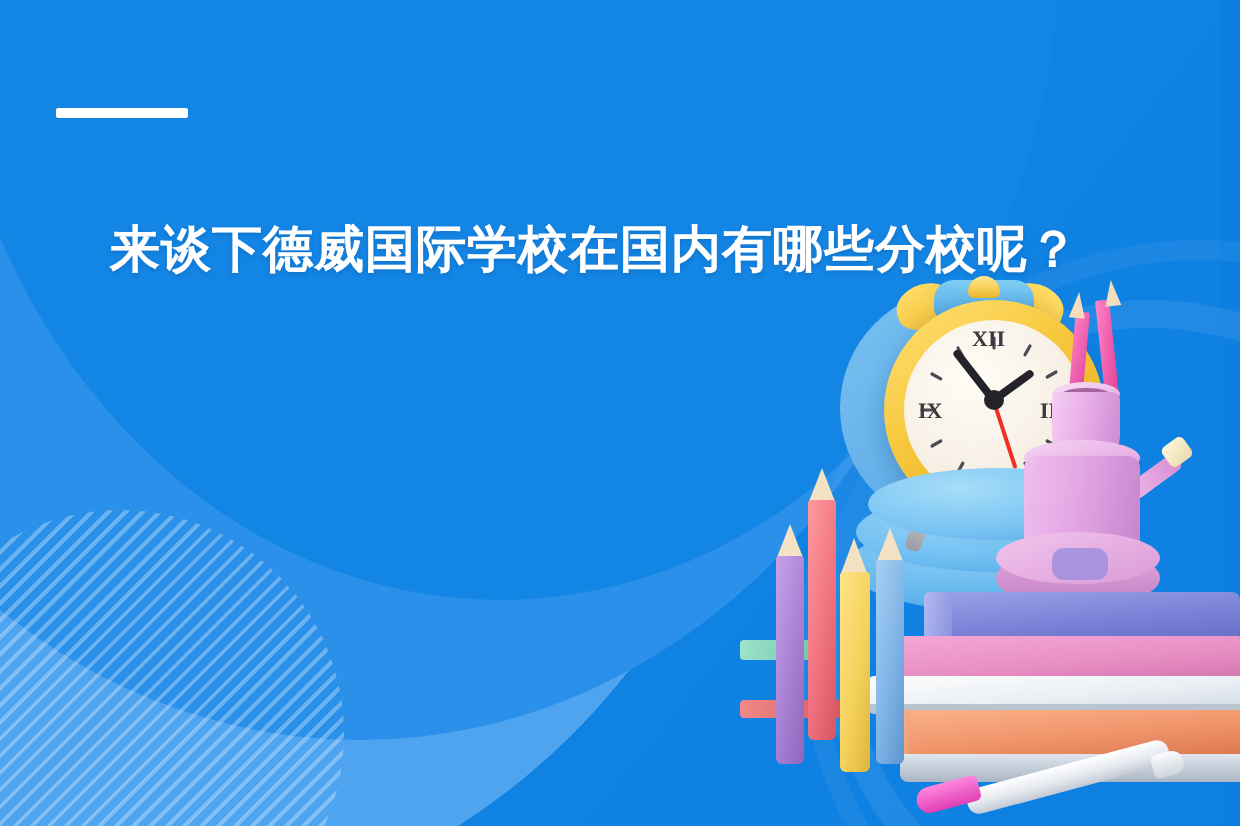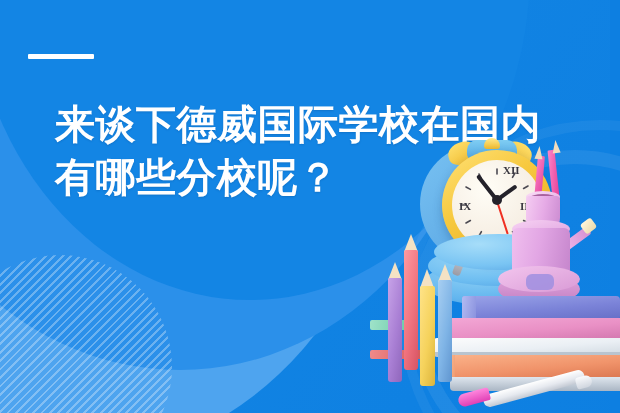--- a/index.html
+++ b/index.html
@@ -79,21 +79,21 @@
     left:28px; top:54px;
     width:66px; height:5px;
     background:#ffffff;
     border-radius:1px;
   }
   .headline {
     position:absolute;
     left:55px; top:98px;
     width:520px;
     color:#ffffff;
-    font-size:40px;
+    font-size:25px;
     font-weight:bold;
     line-height:53px;
     letter-spacing:0.5px;
     white-space:pre-wrap;
     text-shadow:0 1px 2px rgba(0,40,90,0.18);
   }
   
   .illus {
     position:absolute;
     left:330px; top:138px;
@@ -414,21 +414,21 @@
           <line x1="45" y1="81" x2="45" y2="76"></line>
           <line x1="27" y1="76" x2="29.4" y2="71.6"></line>
           <line x1="14" y1="63" x2="18.4" y2="60.5"></line>
           <line x1="9" y1="45" x2="14" y2="45"></line>
           <line x1="14" y1="27" x2="18.4" y2="29.4"></line>
           <line x1="27" y1="14" x2="29.4" y2="18.4"></line>
         </g>
       </svg>
     </div>
     <div style="left:133px;top:27px;width:68px;height:80px;">
-      <span class="num" style="position:absolute;left:23px;top:0px;margin-left:17px;">XII</span>
+      <span class="num" style="position:absolute;left:23px;top:0px;">XII</span>
       <span class="num" style="position:absolute;left:57px;top:36px;">III</span>
       <span class="num" style="position:absolute;left:27px;top:69px;">VI</span>
       <span class="num" style="position:absolute;left:-4px;top:36px;">IX</span>
     </div>
     <div class="hand-h"></div>
     <div class="hand-m"></div>
     <div class="hand-s"></div>
     <div class="hand-pin"></div>
 
     <div class="pouf-t"></div>

